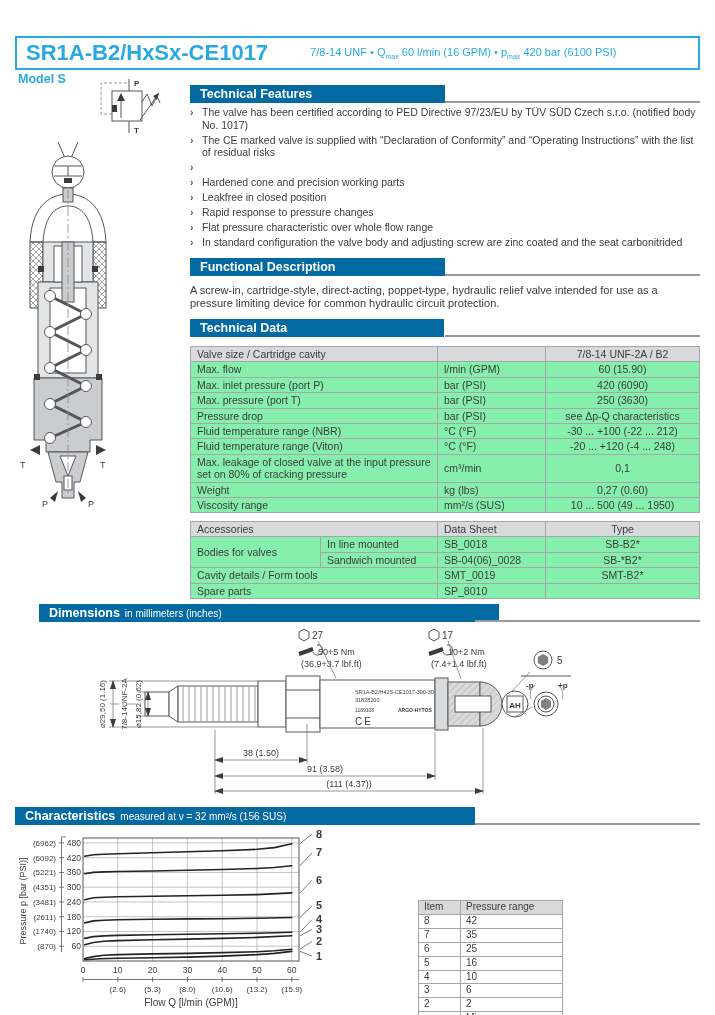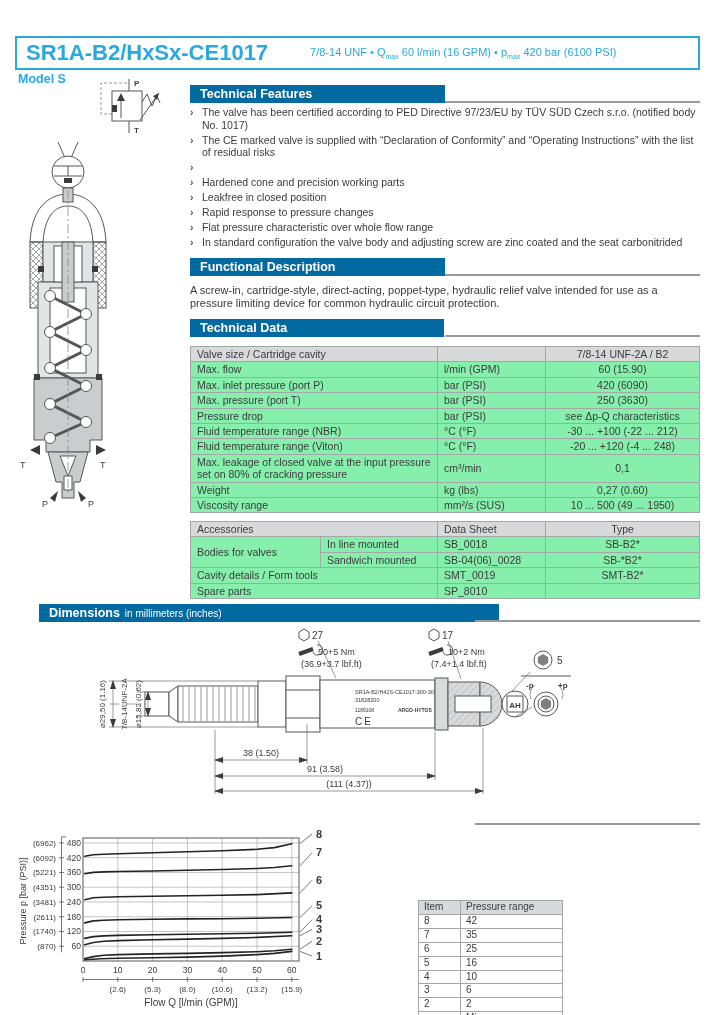--- a/index.html
+++ b/index.html
@@ -339,20 +339,21 @@
     <text class="t10" x="542" y="40">5</text>
     <line class="ln" x1="506" y1="52" x2="556" y2="52"></line>
     <text class="t8 b" x="511" y="64">-p</text>
     <text class="t8 b" x="543" y="64">+p</text>
     <path class="thin" d="M520,61 Q513,67 516,75 M543,61 Q550,67 547,75"></path>
     <circle class="fw" cx="531" cy="80" r="12"></circle>
     <circle class="ln" cx="531" cy="80" r="8"></circle>
     <path d="M531,74 l5,3 v6 l-5,3 -5,-3 v-6 Z" fill="#7e8083"></path>
   </svg>
 
+  <div class="shead" style="left:15px;top:807px;width:460px;"><span>Characteristics</span><span class="sub">measured at ν = 32 mm²/s (156 SUS)</span></div>
   <div class="srule" style="left:475px;top:823px;width:225px;"></div>
 
   <svg id="chart-svg" class="abs" style="left:18px;top:828px" width="400" height="185" viewBox="0 0 400 185">
       <line x1="99.8" y1="10" x2="99.8" y2="133" stroke="#9c9ea1" stroke-width="0.6"></line>
       <line x1="134.6" y1="10" x2="134.6" y2="133" stroke="#9c9ea1" stroke-width="0.6"></line>
       <line x1="169.4" y1="10" x2="169.4" y2="133" stroke="#9c9ea1" stroke-width="0.6"></line>
       <line x1="204.2" y1="10" x2="204.2" y2="133" stroke="#9c9ea1" stroke-width="0.6"></line>
       <line x1="239" y1="10" x2="239" y2="133" stroke="#9c9ea1" stroke-width="0.6"></line>
       <line x1="273.8" y1="10" x2="273.8" y2="133" stroke="#9c9ea1" stroke-width="0.6"></line>
       <line x1="65" y1="118.24" x2="281" y2="118.24" stroke="#9c9ea1" stroke-width="0.6"></line>

